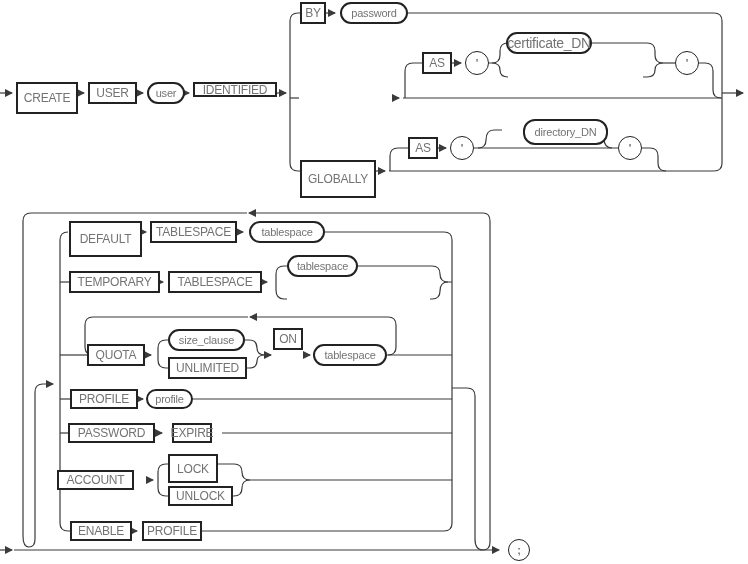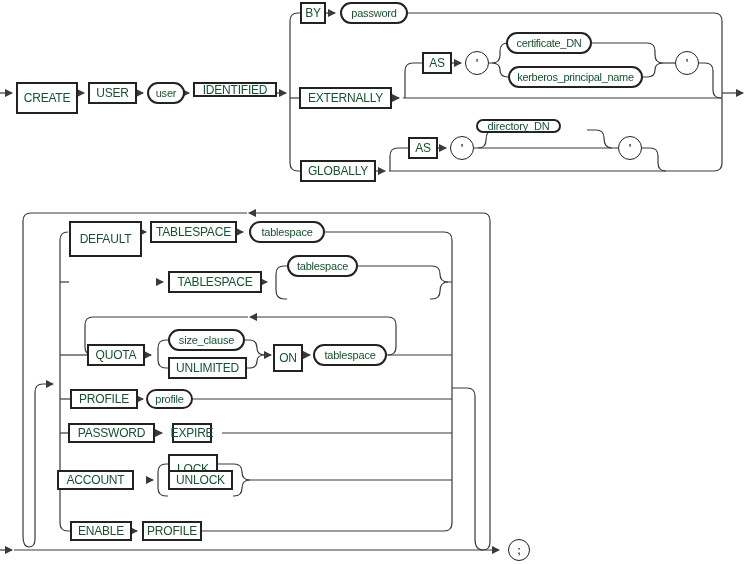--- a/index.html
+++ b/index.html
@@ -4,24 +4,24 @@
 <style>
   html,body { margin:0; padding:0; background:#fff; }
   #canvas {
     position:relative; width:748px; height:564px; background:#ffffff;
     font-family:"Liberation Sans", sans-serif; overflow:hidden;
   }
   #wires { position:absolute; left:0; top:0; width:748px; height:564px; }
   .node {
     position:absolute; display:flex; align-items:center; justify-content:center;
     background:#ffffff; border:2px solid #222222; box-sizing:border-box;
-    font-size:12px; color:#14532d; white-space:nowrap; z-index:2; letter-spacing:-0.2px;
+    font-size:12px; color:#737373; white-space:nowrap; z-index:2; letter-spacing:-0.2px;
   }
   .ov  { border-radius:12px; font-size:11px; }
-  .sm  { font-size:11px; letter-spacing:-0.3px; }
+  .sm  { font-size:14px; letter-spacing:-0.3px; }
   .circ{ border-radius:50%; border-width:1.5px; font-size:11px; font-weight:bold; }
 </style>
 </head>
 <body>
 
 <div id="canvas">
 
   <svg id="wires" viewBox="0 0 748 564" xmlns="http://www.w3.org/2000/svg">
     <defs>
       <marker id="arr" viewBox="0 0 8 8" refX="7" refY="4" markerWidth="7" markerHeight="7" orient="auto">
@@ -114,52 +114,51 @@
       <path d="M483 550 Q490 550 490 542 V221 Q490 213 483 213"></path>
     </g>
   </svg>
 
   <div class="node" style="left:16px;top:82px;width:62px;height:32px">CREATE</div>
   <div class="node" style="left:88px;top:82px;width:49px;height:22px">USER</div>
   <div class="node ov" style="left:147px;top:82px;width:38px;height:22px">user</div>
   <div class="node" style="left:193px;top:82px;width:84px;height:15px">IDENTIFIED</div>
   <div class="node" style="left:300px;top:2px;width:26px;height:22px">BY</div>
   <div class="node ov" style="left:340px;top:2px;width:68px;height:22px">password</div>
-  <div class="node" style="left:299px;top:87px;width:93px;height:22px">EXTERNALLY</div>
   <div class="node" style="left:422px;top:52px;width:30px;height:22px">AS</div>
   <div class="node circ" style="left:465px;top:51px;width:24px;height:24px">'</div>
   <div class="node ov sm" style="left:506px;top:32px;width:86px;height:22px">certificate_DN</div>
-  <div class="node ov sm" style="left:508px;top:66px;width:135px;height:22px">kerberos_principal_name</div>
   <div class="node circ" style="left:675px;top:51px;width:24px;height:24px">'</div>
-  <div class="node" style="left:300px;top:160px;width:76px;height:22px">GLOBALLY</div>
+  <div class="node" style="left:300px;top:160px;width:76px;height:38px">GLOBALLY</div>
   <div class="node" style="left:408px;top:137px;width:30px;height:22px">AS</div>
   <div class="node circ" style="left:450px;top:136px;width:24px;height:24px">'</div>
-  <div class="node ov" style="left:476px;top:119px;width:85px;height:14px">directory_DN</div>
+  <div class="node ov" style="left:523px;top:119px;width:85px;height:26px">directory_DN</div>
   <div class="node circ" style="left:618px;top:136px;width:24px;height:24px">'</div>
 
   <div class="node" style="left:69px;top:221px;width:73px;height:36px">DEFAULT</div>
   <div class="node" style="left:150px;top:221px;width:87px;height:22px">TABLESPACE</div>
   <div class="node ov" style="left:249px;top:221px;width:76px;height:22px">tablespace</div>
 
+  <div class="node" style="left:69px;top:271px;width:91px;height:22px">TEMPORARY</div>
   <div class="node" style="left:168px;top:271px;width:94px;height:22px">TABLESPACE</div>
   <div class="node ov" style="left:287px;top:255px;width:71px;height:22px">tablespace</div>
 
   <div class="node" style="left:87px;top:344px;width:58px;height:22px">QUOTA</div>
   <div class="node" style="left:168px;top:357px;width:79px;height:22px">UNLIMITED</div>
   <div class="node ov" style="left:168px;top:329px;width:77px;height:22px">size_clause</div>
-  <div class="node" style="left:273px;top:344px;width:30px;height:28px">ON</div>
+  <div class="node" style="left:273px;top:328px;width:30px;height:22px">ON</div>
   <div class="node ov" style="left:313px;top:344px;width:74px;height:22px">tablespace</div>
 
   <div class="node" style="left:70px;top:389px;width:68px;height:20px">PROFILE</div>
   <div class="node ov" style="left:146px;top:389px;width:47px;height:20px">profile</div>
 
   <div class="node" style="left:68px;top:423px;width:87px;height:20px">PASSWORD</div>
   <div class="node" style="left:172px;top:423px;width:40px;height:20px">EXPIRE</div>
 
   <div class="node" style="left:57px;top:470px;width:77px;height:20px">ACCOUNT</div>
   <div class="node" style="left:168px;top:454px;width:50px;height:29px">LOCK</div>
-  <div class="node" style="left:168px;top:470px;width:65px;height:20px">UNLOCK</div>
+  <div class="node" style="left:168px;top:486px;width:65px;height:20px">UNLOCK</div>
 
   <div class="node" style="left:70px;top:521px;width:62px;height:20px">ENABLE</div>
   <div class="node" style="left:142px;top:521px;width:60px;height:20px">PROFILE</div>
 
   <div class="node circ" style="left:508px;top:539px;width:22px;height:22px">;</div>
 </div>
 
 </body></html>

